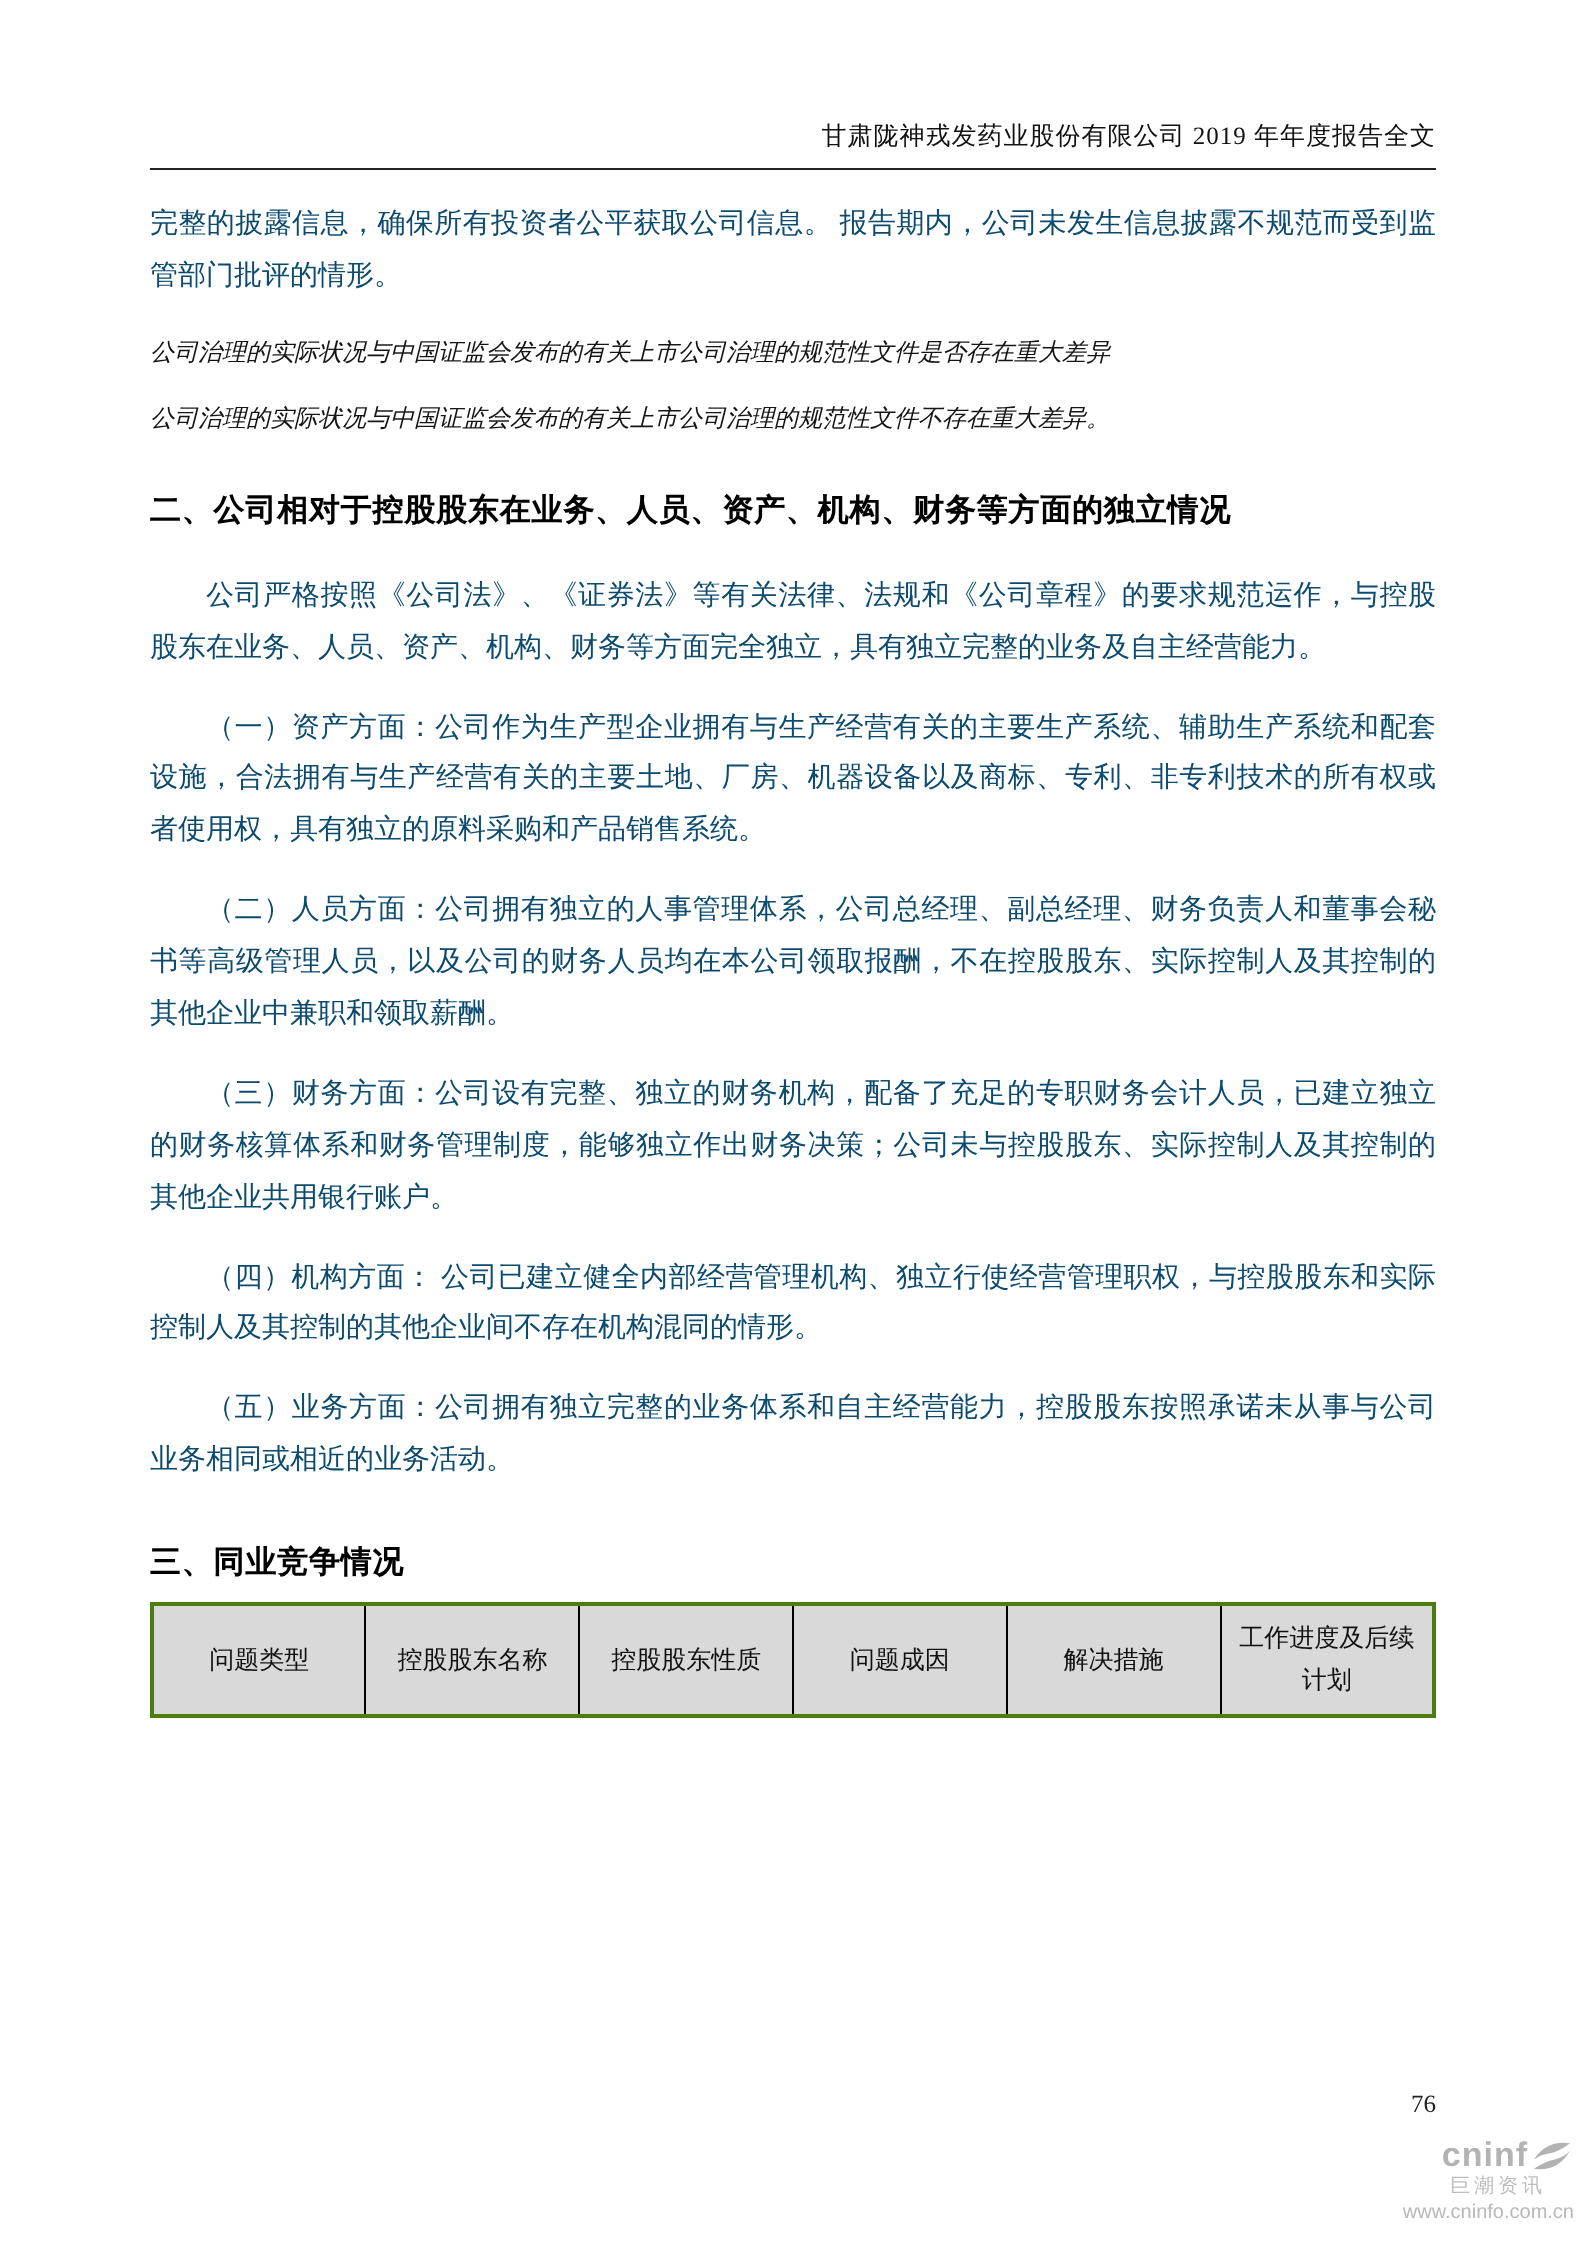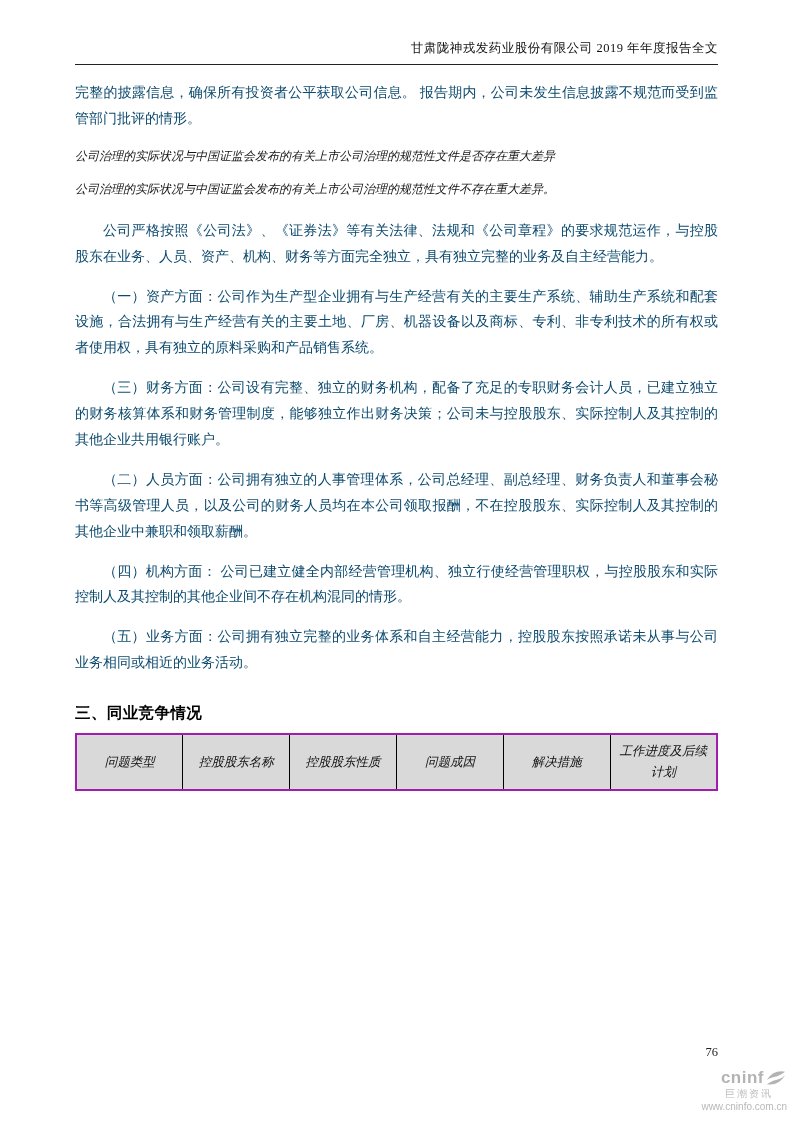--- a/index.html
+++ b/index.html
@@ -14,21 +14,21 @@
     height: 1122px;
     margin: 0 auto;
     background: #ffffff;
     overflow: hidden;
   }
   .content {
     padding: 0 75px;
   }
   
   .doc-header {
-    padding-top: 40px;
+    padding-top: 60px;
   }
   .doc-header .title {
     text-align: right;
     font-size: 12.5px;
     letter-spacing: 0.5px;
     color: #111;
   }
   .header-rule {
     border: none;
     border-top: 1.4px solid #222;
@@ -90,21 +90,21 @@
     background: #d9d9d9;
     font-size: 12.5px;
     font-weight: normal;
     color: #111;
     text-align: center;
     vertical-align: middle;
     height: 56px;
     line-height: 1.7;
     padding: 2px 6px;
   }
-  table.competition-table { border: 2px solid #a21caf; font-style: italic; }
+  table.competition-table { border: 2px solid #4d7c0f; }
   
   .page-number {
     position: absolute;
     right: 75px;
     bottom: 62px;
     font-size: 12.5px;
     color: #222;
   }
   .site-logo {
     position: absolute;
@@ -152,25 +152,26 @@
       <hr class="header-rule">
     </div>
 
     <p class="body-par intro-par">完整的披露信息，确保所有投资者公平获取公司信息。 报告期内，公司未发生信息披露不规范而受到监管部门批评的情形。</p>
 
     <p class="meta-line">公司治理的实际状况与中国证监会发布的有关上市公司治理的规范性文件是否存在重大差异</p>
 
 
     <p class="meta-line">公司治理的实际状况与中国证监会发布的有关上市公司治理的规范性文件不存在重大差异。</p>
 
+    <h2 class="section-heading">二、公司相对于控股股东在业务、人员、资产、机构、财务等方面的独立情况</h2>
 
     <p class="body-par sec2-par first">公司严格按照《公司法》、《证券法》等有关法律、法规和《公司章程》的要求规范运作，与控股股东在业务、人员、资产、机构、财务等方面完全独立，具有独立完整的业务及自主经营能力。</p>
     <p class="body-par sec2-par">（一）资产方面：公司作为生产型企业拥有与生产经营有关的主要生产系统、辅助生产系统和配套设施，合法拥有与生产经营有关的主要土地、厂房、机器设备以及商标、专利、非专利技术的所有权或者使用权，具有独立的原料采购和产品销售系统。</p>
+    <p class="body-par sec2-par">（二）人员方面：公司拥有独立的人事管理体系，公司总经理、副总经理、财务负责人和董事会秘书等高级管理人员，以及公司的财务人员均在本公司领取报酬，不在控股股东、实际控制人及其控制的其他企业中兼职和领取薪酬。</p>
     <p class="body-par sec2-par">（三）财务方面：公司设有完整、独立的财务机构，配备了充足的专职财务会计人员，已建立独立的财务核算体系和财务管理制度，能够独立作出财务决策；公司未与控股股东、实际控制人及其控制的其他企业共用银行账户。</p>
-    <p class="body-par sec2-par">（二）人员方面：公司拥有独立的人事管理体系，公司总经理、副总经理、财务负责人和董事会秘书等高级管理人员，以及公司的财务人员均在本公司领取报酬，不在控股股东、实际控制人及其控制的其他企业中兼职和领取薪酬。</p>
     <p class="body-par sec2-par">（四）机构方面： 公司已建立健全内部经营管理机构、独立行使经营管理职权，与控股股东和实际控制人及其控制的其他企业间不存在机构混同的情形。</p>
     <p class="body-par sec2-par">（五）业务方面：公司拥有独立完整的业务体系和自主经营能力，控股股东按照承诺未从事与公司业务相同或相近的业务活动。</p>
 
     <h2 class="section-heading">三、同业竞争情况</h2>
 
 
     <table class="competition-table">
       <thead>
         <tr>
           <th>问题类型</th>

